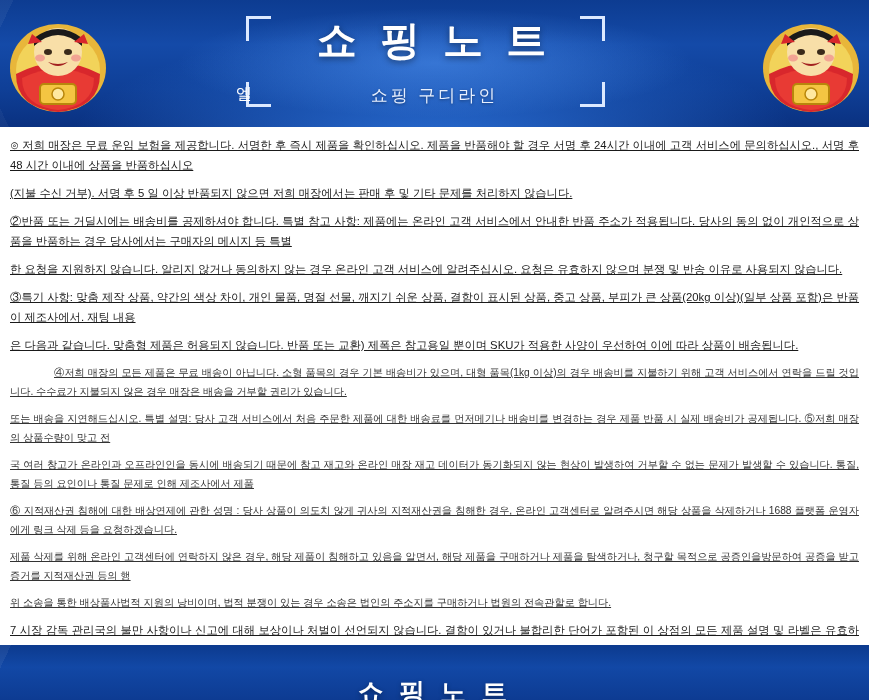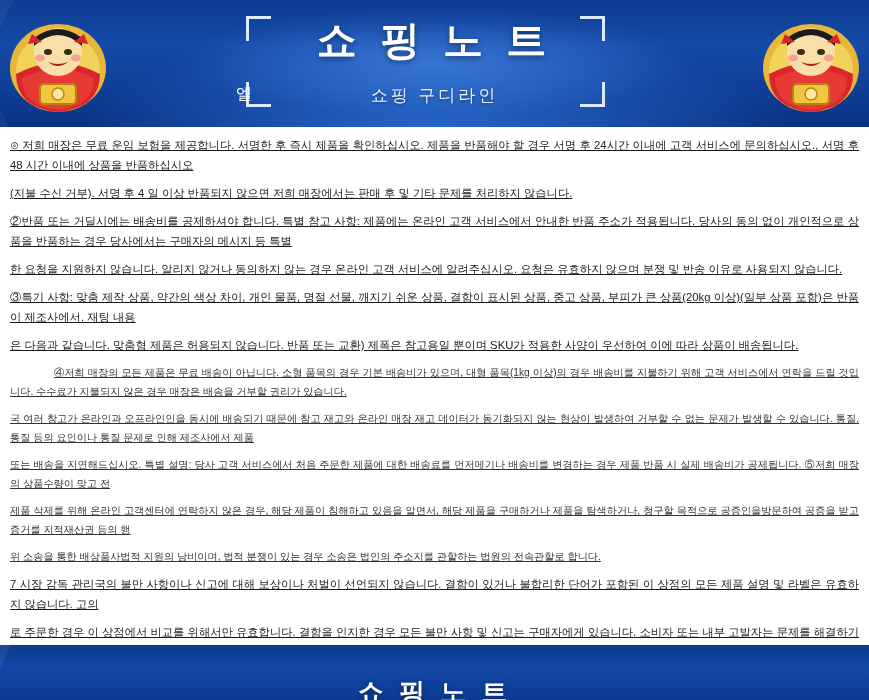--- a/index.html
+++ b/index.html
@@ -236,31 +236,32 @@
     <div class="sub-left">엘</div>
 
     <div class="sub-row">
       <span class="sub-title">쇼핑 구디라인</span>
     </div>
   </div>
 
   <div class="content">
 
     <p class="para">⊙ 저희 매장은 무료 운임 보험을 제공합니다. 서명한 후 즉시 제품을 확인하십시오. 제품을 반품해야 할 경우 서명 후 24시간 이내에 고객 서비스에 문의하십시오., 서명 후 48 시간 이내에 상품을 반품하십시오</p>
-    <p class="para">(지불 수신 거부). 서명 후 4 일 이상 반품되지 않으면 저희 매장에서는 판매 후 및 기타 문제를 처리하지 않습니다.</p>
+    <p class="para">(지불 수신 거부). 서명 후 5 일 이상 반품되지 않으면 저희 매장에서는 판매 후 및 기타 문제를 처리하지 않습니다.</p>
     <p class="para">②반품 또는 거딜시에는 배송비를 공제하셔야 합니다. 특별 참고 사항: 제품에는 온라인 고객 서비스에서 안내한 반품 주소가 적용됩니다. 당사의 동의 없이 개인적으로 상품을 반품하는 경우 당사에서는 구매자의 메시지 등 특별</p>
     <p class="para">한 요청을 지원하지 않습니다. 알리지 않거나 동의하지 않는 경우 온라인 고객 서비스에 알려주십시오. 요청은 유효하지 않으며 분쟁 및 반송 이유로 사용되지 않습니다.</p>
     <p class="para">③특기 사항: 맞춤 제작 상품, 약간의 색상 차이, 개인 물품, 명절 선물, 깨지기 쉬운 상품, 결함이 표시된 상품, 중고 상품, 부피가 큰 상품(20kg 이상)(일부 상품 포함)은 반품이 제조사에서. 재팅 내용</p>
     <p class="para">은 다음과 같습니다. 맞춤형 제품은 허용되지 않습니다. 반품 또는 교환) 제폭은 참고용일 뿐이며 SKU가 적용한 사양이 우선하여 이에 따라 상품이 배송됩니다.</p>
 
     <p class="para small indent">④저희 매장의 모든 제품은 무료 배송이 아닙니다. 소형 품목의 경우 기본 배송비가 있으며, 대형 품목(1kg 이상)의 경우 배송비를 지불하기 위해 고객 서비스에서 연락을 드릴 것입니다. 수수료가 지불되지 않은 경우 매장은 배송을 거부할 권리가 있습니다.</p>
+    <p class="para small">또는 배송을 지연해드십시오. 특별 설명: 당사 고객 서비스에서 처음 주문한 제품에 대한 배송료를 먼저메기나 배송비를 변경하는 경우 제품 반품 시 실제 배송비가 공제됩니다. ⑤저희 매장의 상품수량이 맞고 전</p>
     <p class="para small">국 여러 창고가 온라인과 오프라인인을 동시에 배송되기 때문에 참고 재고와 온라인 매장 재고 데이터가 동기화되지 않는 현상이 발생하여 거부할 수 없는 문제가 발생할 수 있습니다. 통질, 통질 등의 요인이나 통질 문제로 인해 제조사에서 제품</p>
-    <p class="para small">또는 배송을 지연해드십시오. 특별 설명: 당사 고객 서비스에서 처음 주문한 제품에 대한 배송료를 먼저메기나 배송비를 변경하는 경우 제품 반품 시 실제 배송비가 공제됩니다. ⑤저희 매장의 상품수량이 맞고 전</p>
+    <p class="para small">⑥ 지적재산권 침해에 대한 배상연제에 관한 성명 : 당사 상품이 의도치 않게 귀사의 지적재산권을 침해한 경우, 온라인 고객센터로 알려주시면 해당 상품을 삭제하거나 1688 플랫폼 운영자에게 링크 삭제 등을 요청하겠습니다.</p>
     <p class="para small">제품 삭제를 위해 온라인 고객센터에 연락하지 않은 경우, 해당 제품이 침해하고 있음을 알면서, 해당 제품을 구매하거나 제품을 탐색하거나, 청구할 목적으로 공증인을방문하여 공증을 받고 증거를 지적재산권 등의 행</p>
-    <p class="para small">위 소송을 통한 배상품사법적 지원의 낭비이며, 법적 분쟁이 있는 경우 소송은 법인의 주소지를 관할하는 법원의 전속관할로 합니다.</p>
+    <p class="para small">위 소송을 통한 배상품사법적 지원의 낭비이며, 법적 분쟁이 있는 경우 소송은 법인의 주소지를 구매하거나 법원의 전속관할로 합니다.</p>
 
     <p class="para">7 시장 감독 관리국의 불만 사항이나 신고에 대해 보상이나 처벌이 선언되지 않습니다. 결함이 있거나 불합리한 단어가 포함된 이 상점의 모든 제품 설명 및 라벨은 유효하지 않습니다. 고의</p>
     <p class="para">로 주문한 경우 이 상점에서 비교를 위해서만 유효합니다. 결함을 인지한 경우 모든 불만 사항 및 신고는 구매자에게 있습니다. 소비자 또는 내부 고발자는 문제를 해결하기 위해 고객 서비</p>
 
   </div>
 
   <div class="bottom-divider"></div>
   <div class="bottom-bar">
     <div class="bottom-stripes"></div>
     <div class="bottom-text">쇼 핑 노 트</div>

